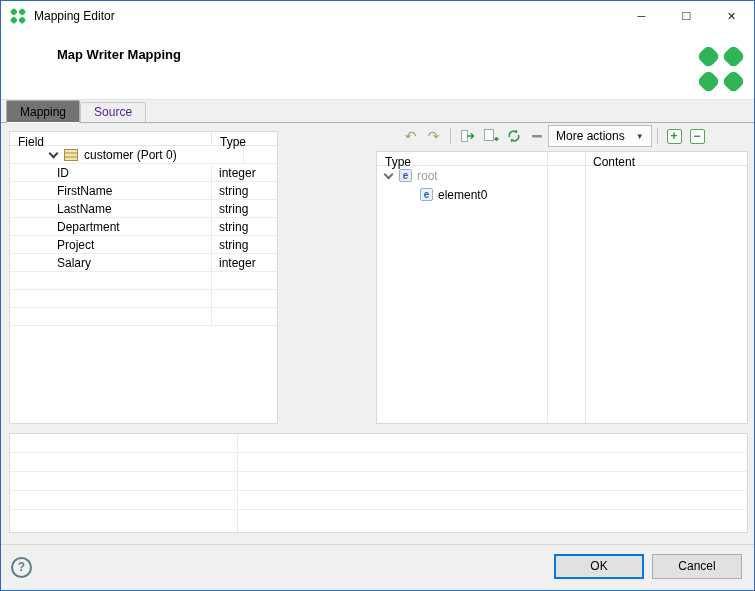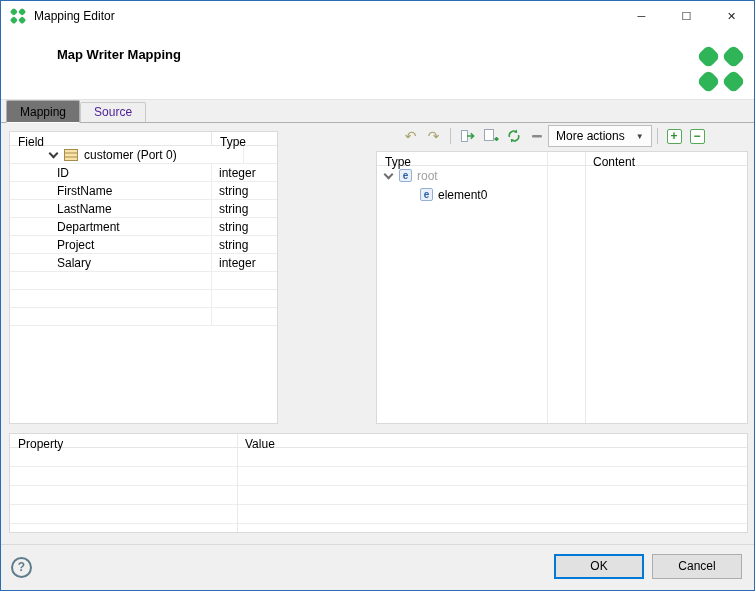--- a/index.html
+++ b/index.html
@@ -257,24 +257,20 @@
       <span>root</span>
     </div>
     <div class="rt-row child">
       <span class="eicon">e</span>
       <span>element0</span>
     </div>
   </div>
 
   <div class="panel prop-table">
     <div class="vline" style="left:227px;"></div>
-    <div class="thead">
-      <div class="hcell p1">Property</div>
-      <div class="hcell">Value</div>
-    </div>
     <div class="pt-row"></div>
     <div class="pt-row"></div>
     <div class="pt-row"></div>
     <div class="pt-row"></div>
   </div>
 
   <div class="footer">
     <div class="help">
       <span>?</span>
     </div>

